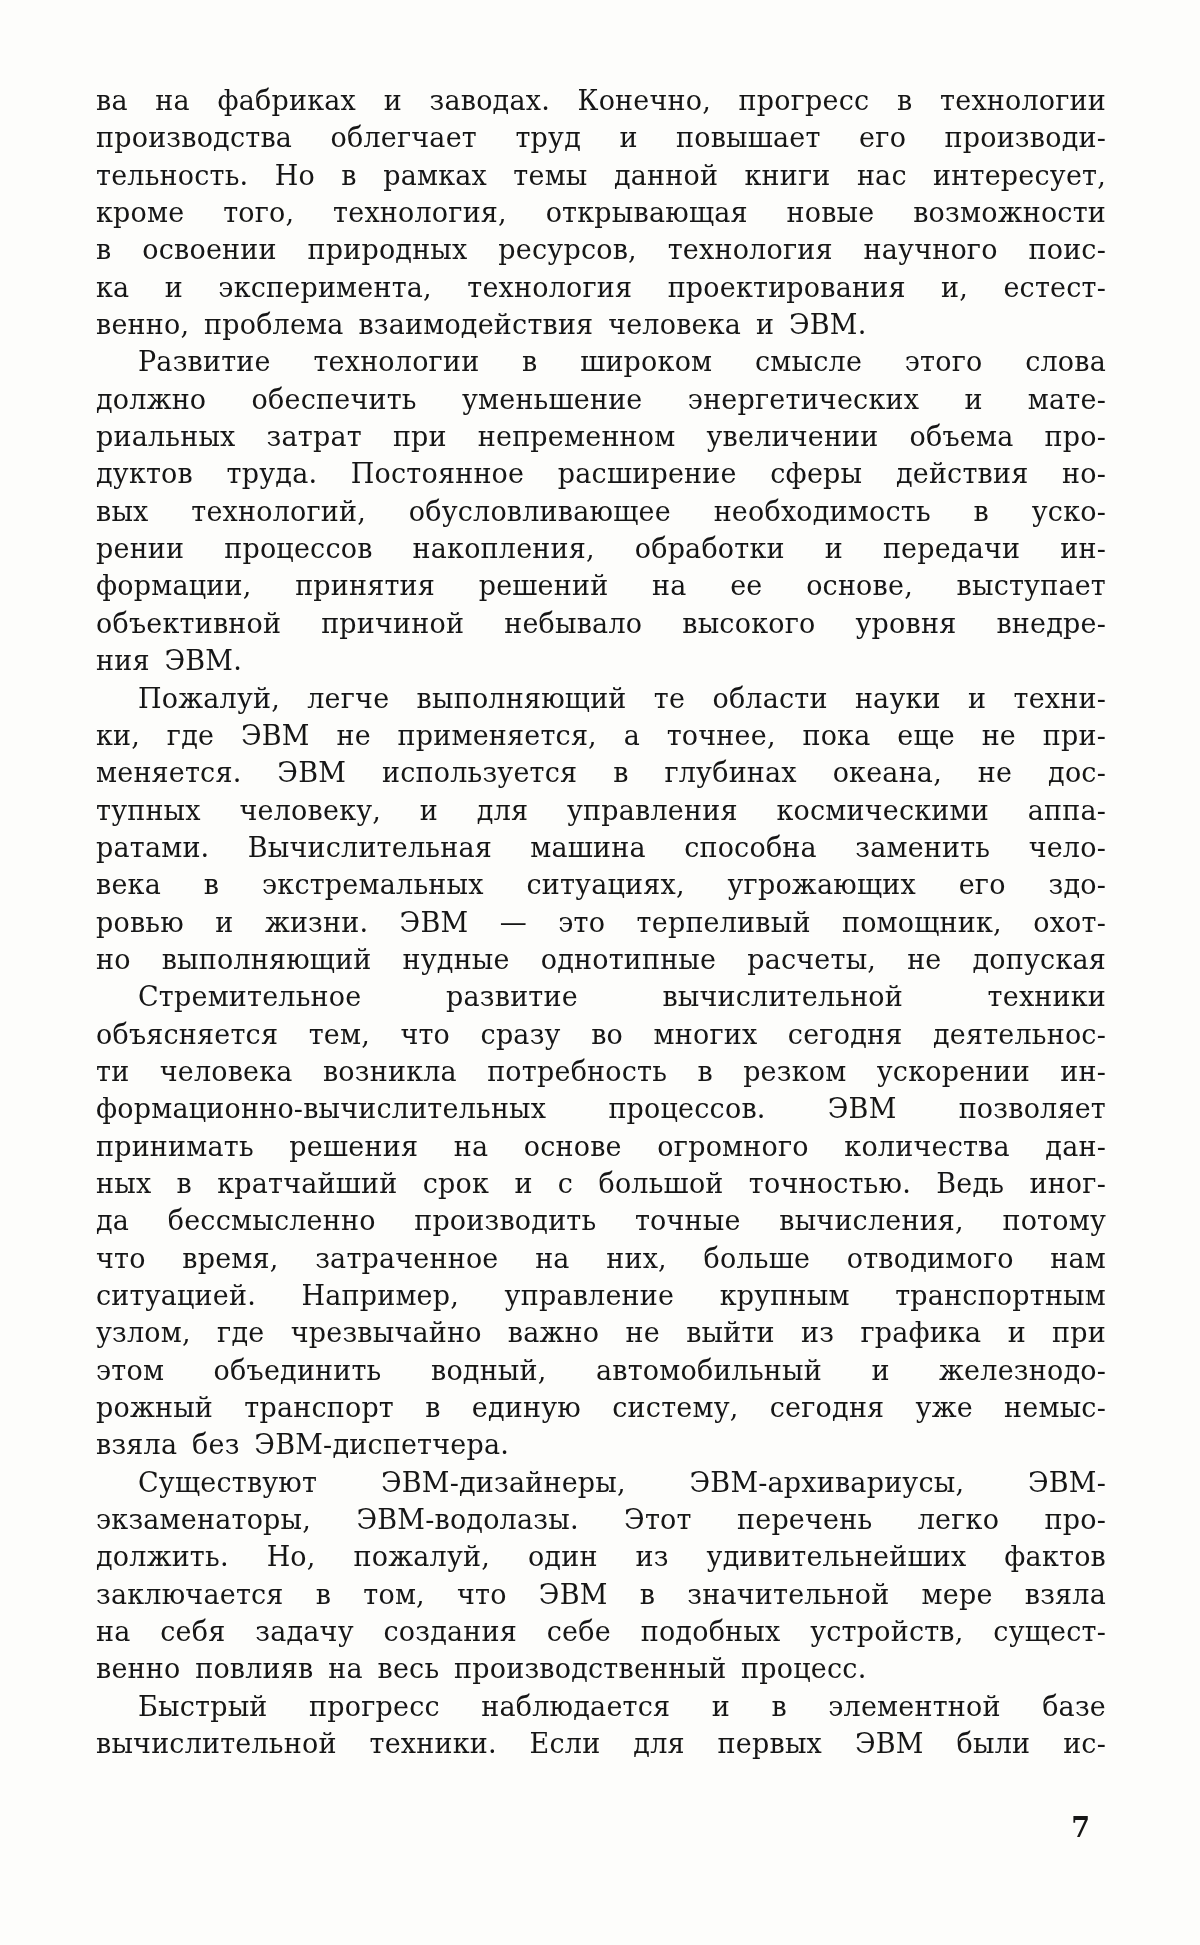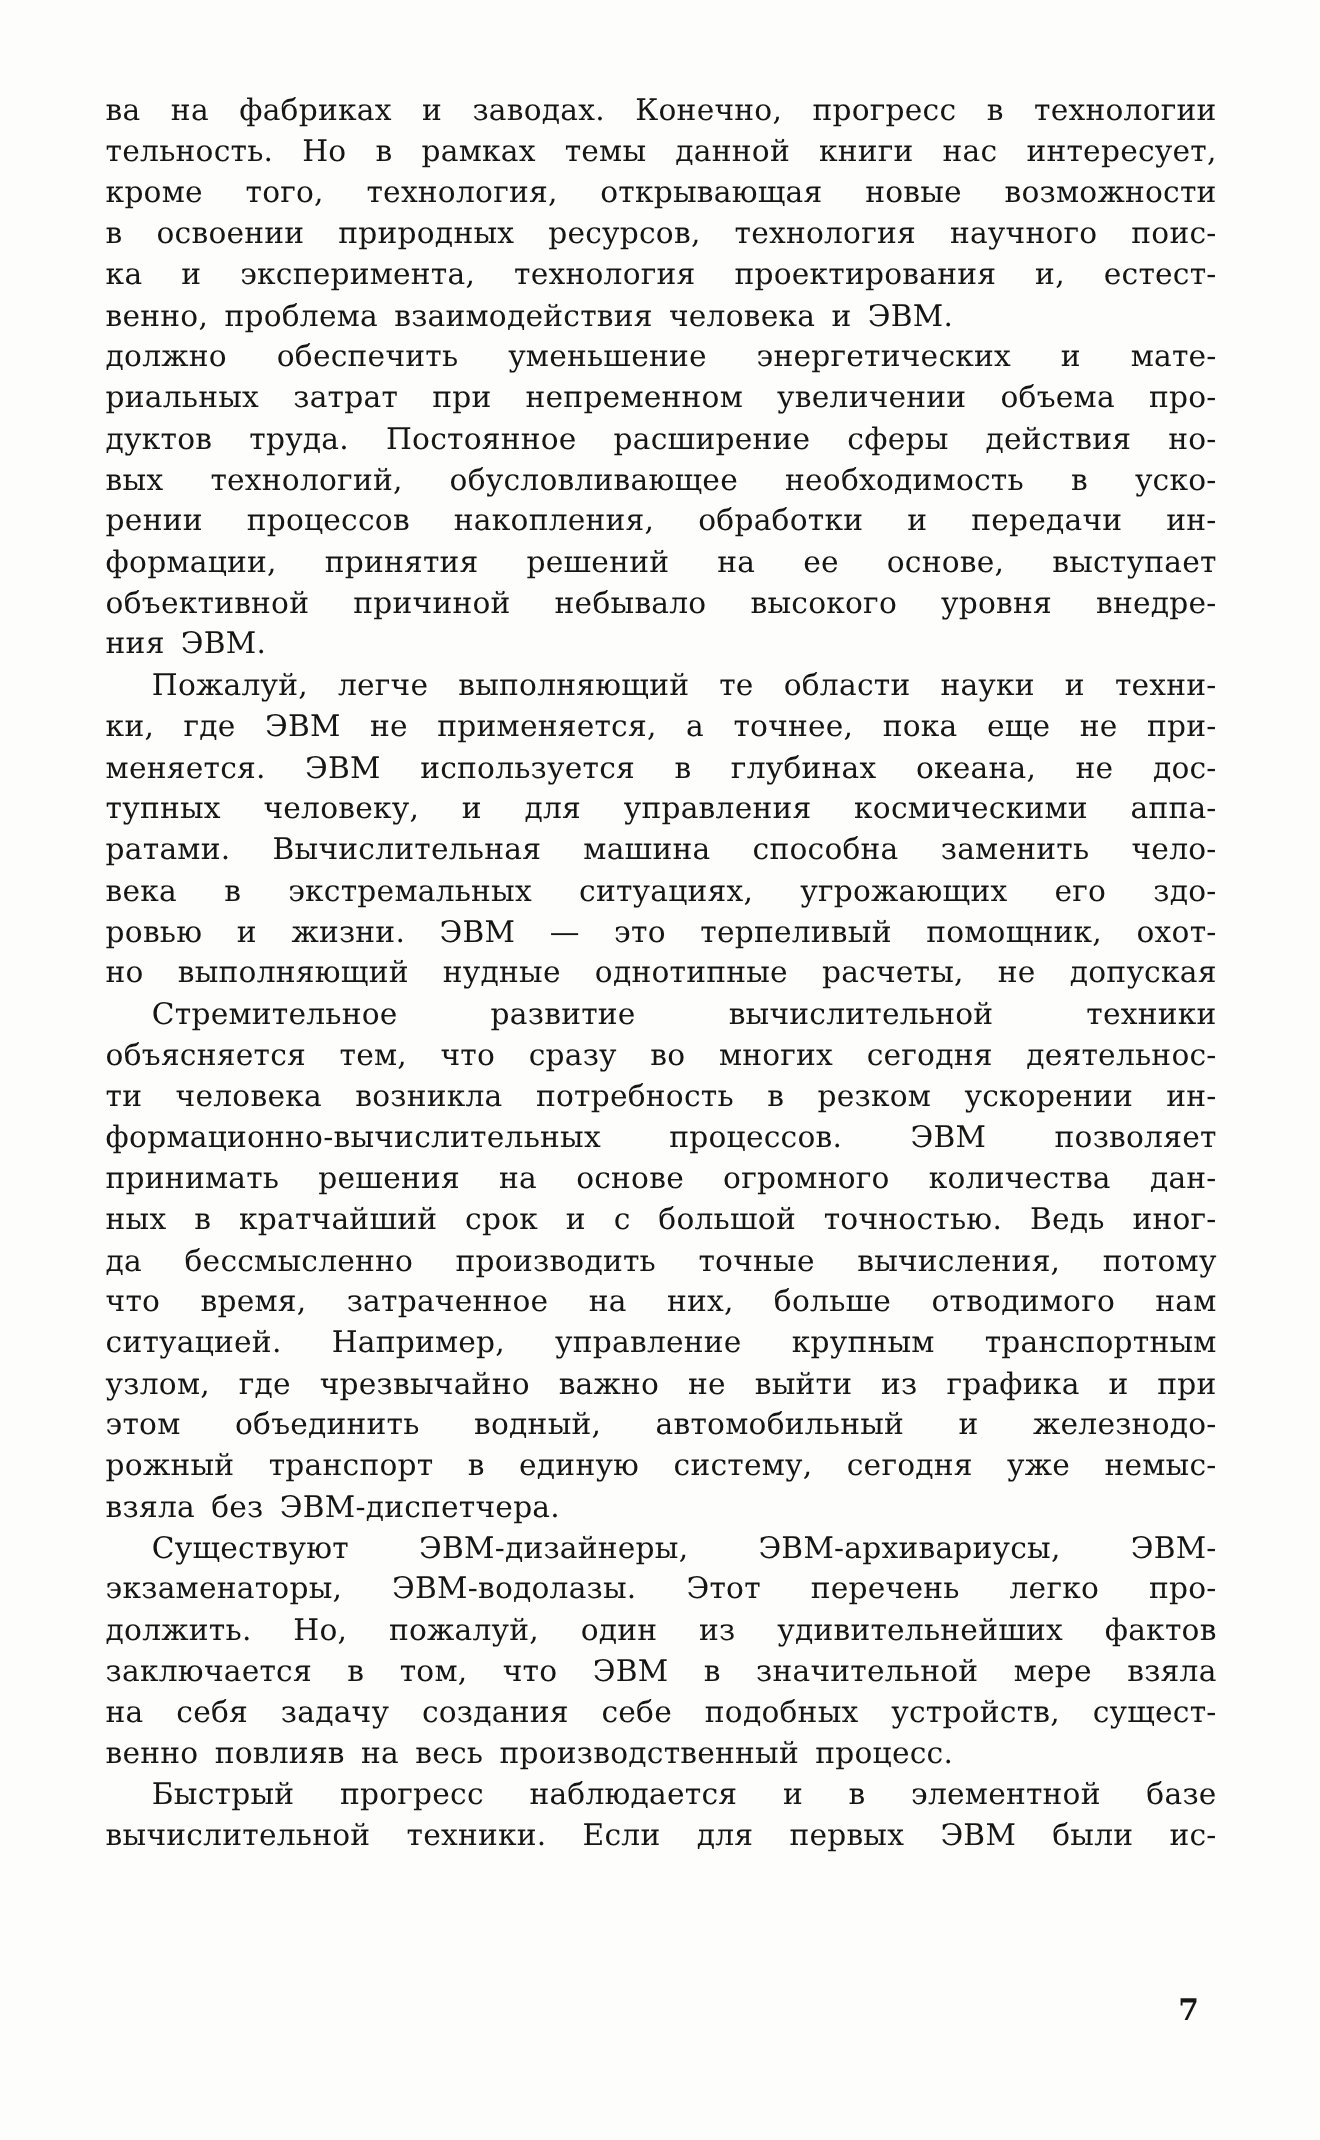--- a/index.html
+++ b/index.html
@@ -55,25 +55,27 @@
     font-weight: bold;
     color: #161616;
   }
 </style>
 </head>
 <body>
 
 <div class="page">
   <div class="text-block" id="text-block">
       <div class="line">ва на фабриках и заводах. Конечно, прогресс в технологии</div>
+      <div class="line">производства облегчает труд и повышает его производи-</div>
       <div class="line">тельность. Но в рамках темы данной книги нас интересует,</div>
       <div class="line">кроме того, технология, открывающая новые возможности</div>
       <div class="line">в освоении природных ресурсов, технология научного поис-</div>
       <div class="line">ка и эксперимента, технология проектирования и, естест-</div>
       <div class="line last">венно, проблема взаимодействия человека и ЭВМ.</div>
+      <div class="line indent">Развитие технологии в широком смысле этого слова</div>
       <div class="line">должно обеспечить уменьшение энергетических и мате-</div>
       <div class="line">риальных затрат при непременном увеличении объема про-</div>
       <div class="line">дуктов труда. Постоянное расширение сферы действия но-</div>
       <div class="line">вых технологий, обусловливающее необходимость в уско-</div>
       <div class="line">рении процессов накопления, обработки и передачи ин-</div>
       <div class="line">формации, принятия решений на ее основе, выступает</div>
       <div class="line">объективной причиной небывало высокого уровня внедре-</div>
       <div class="line last">ния ЭВМ.</div>
       <div class="line indent">Пожалуй, легче выполняющий те области науки и техни-</div>
       <div class="line">ки, где ЭВМ не применяется, а точнее, пока еще не при-</div>

